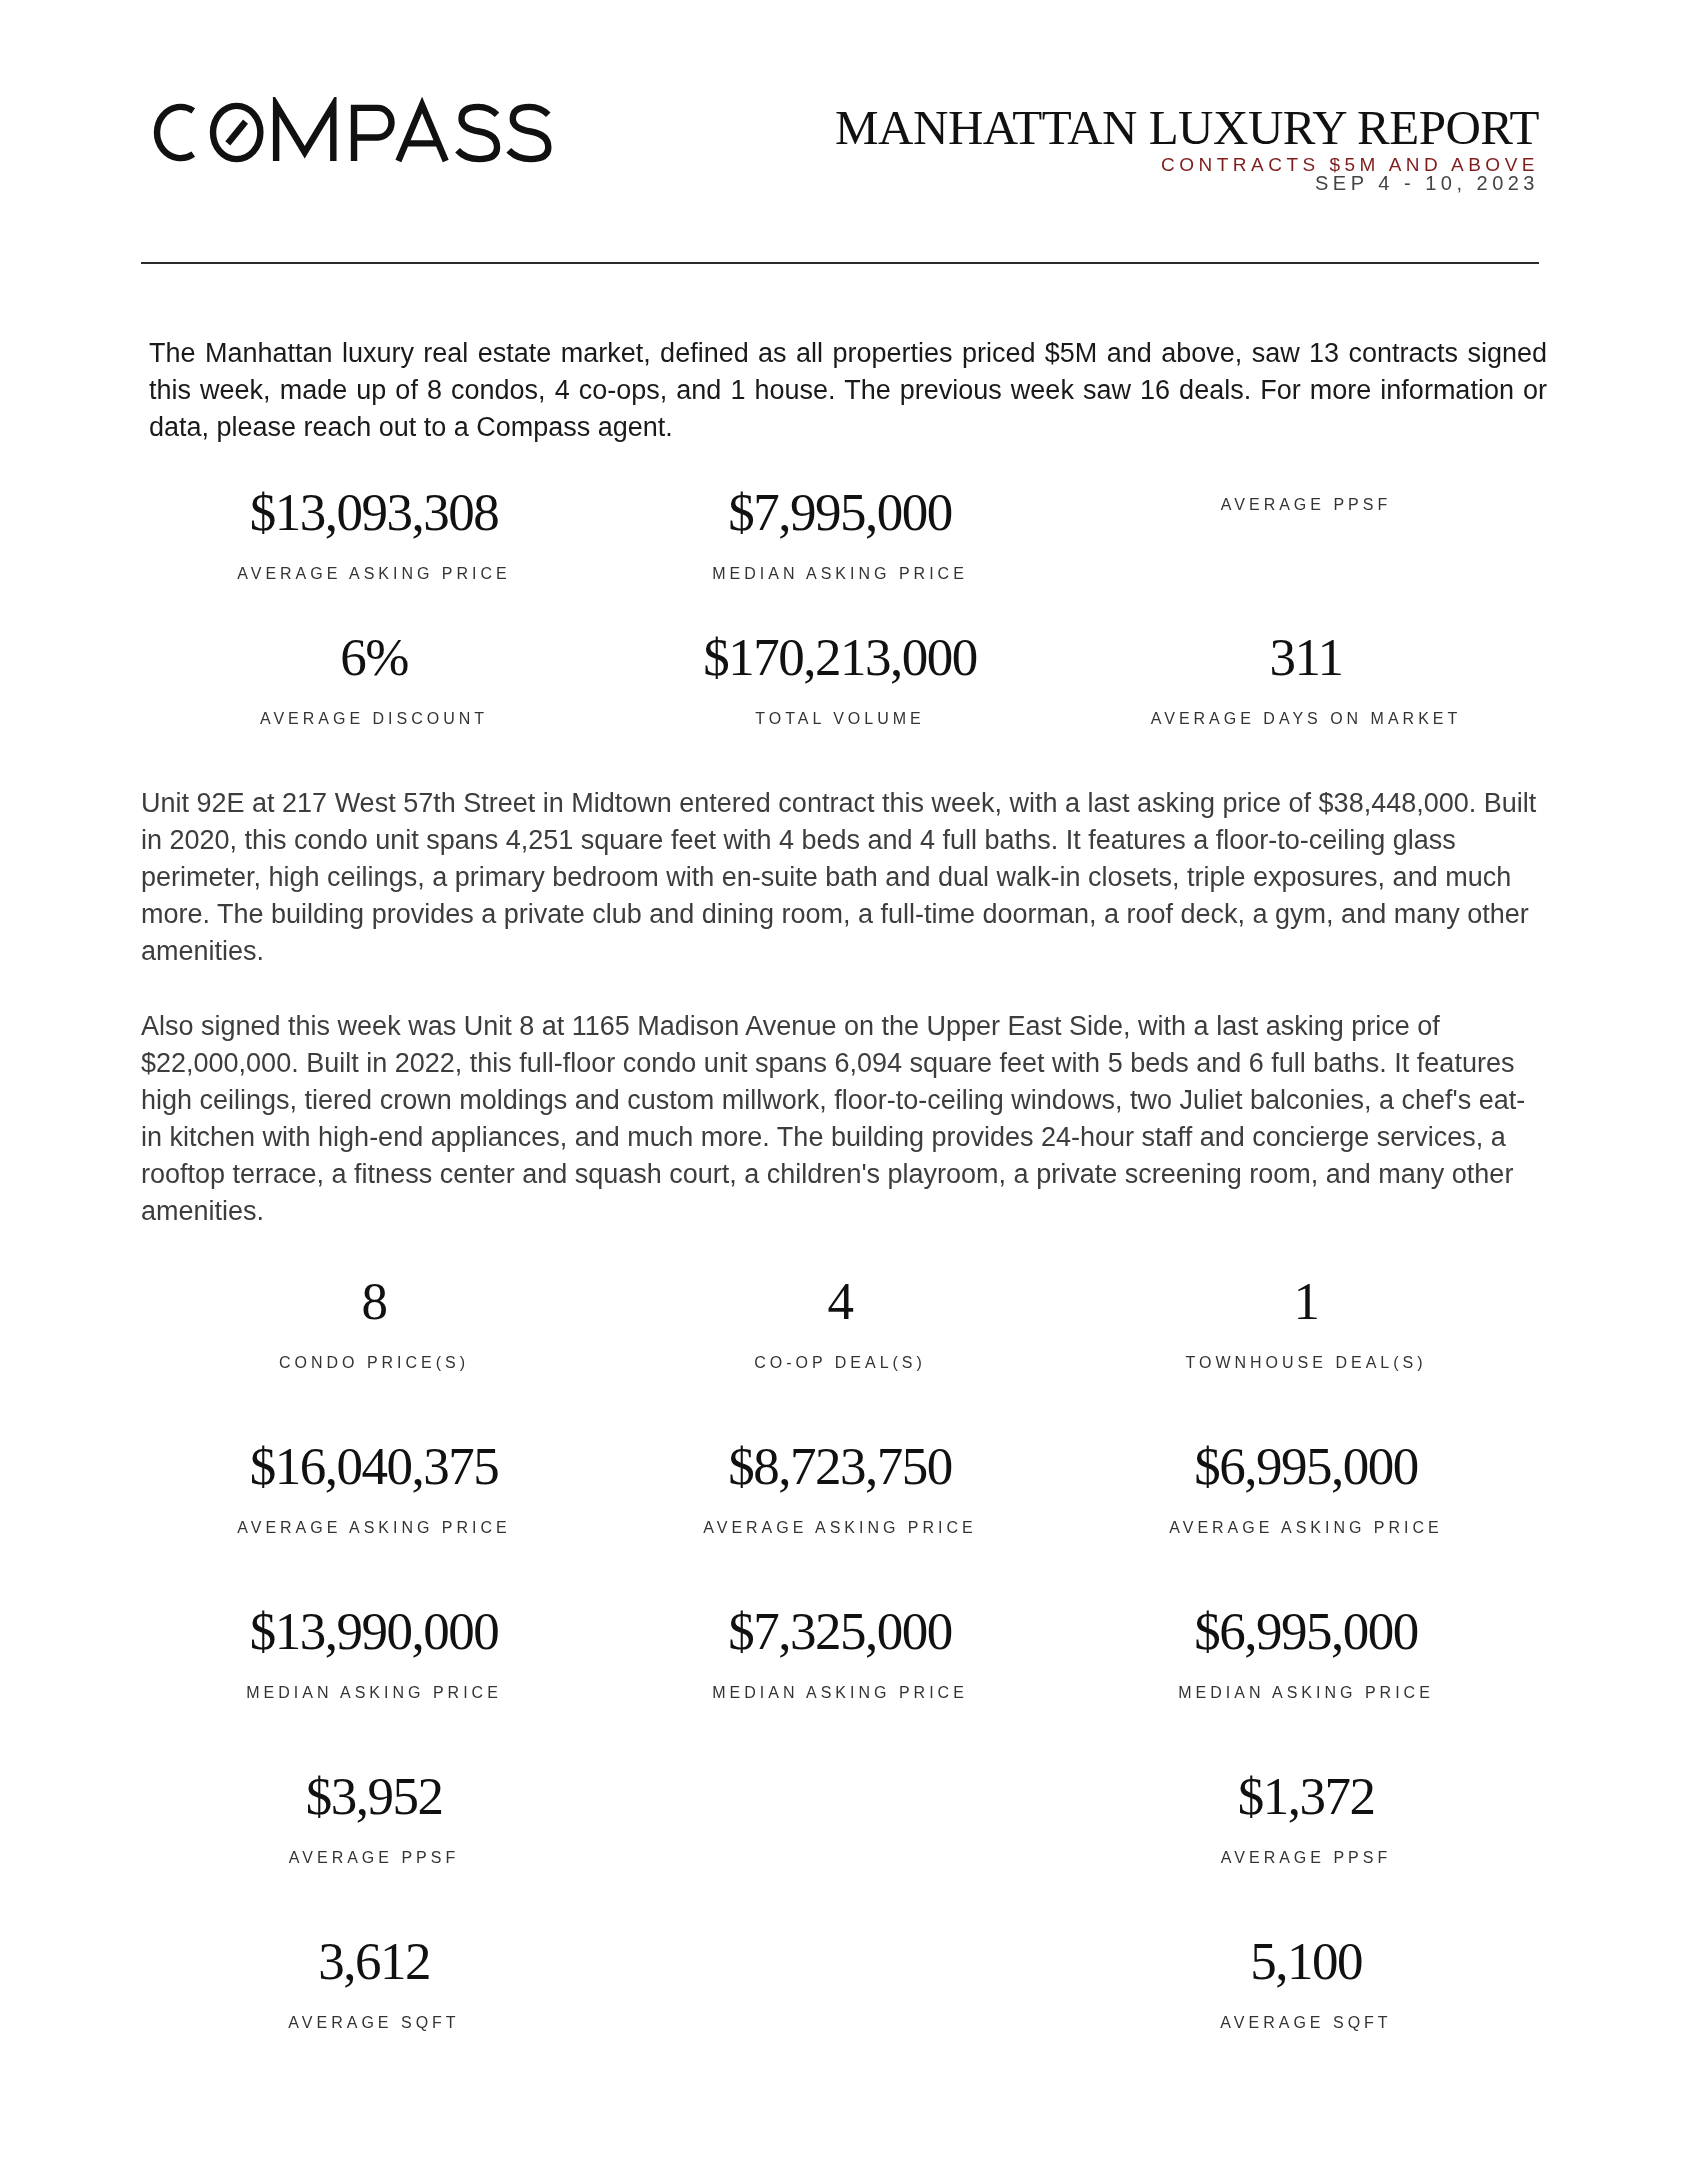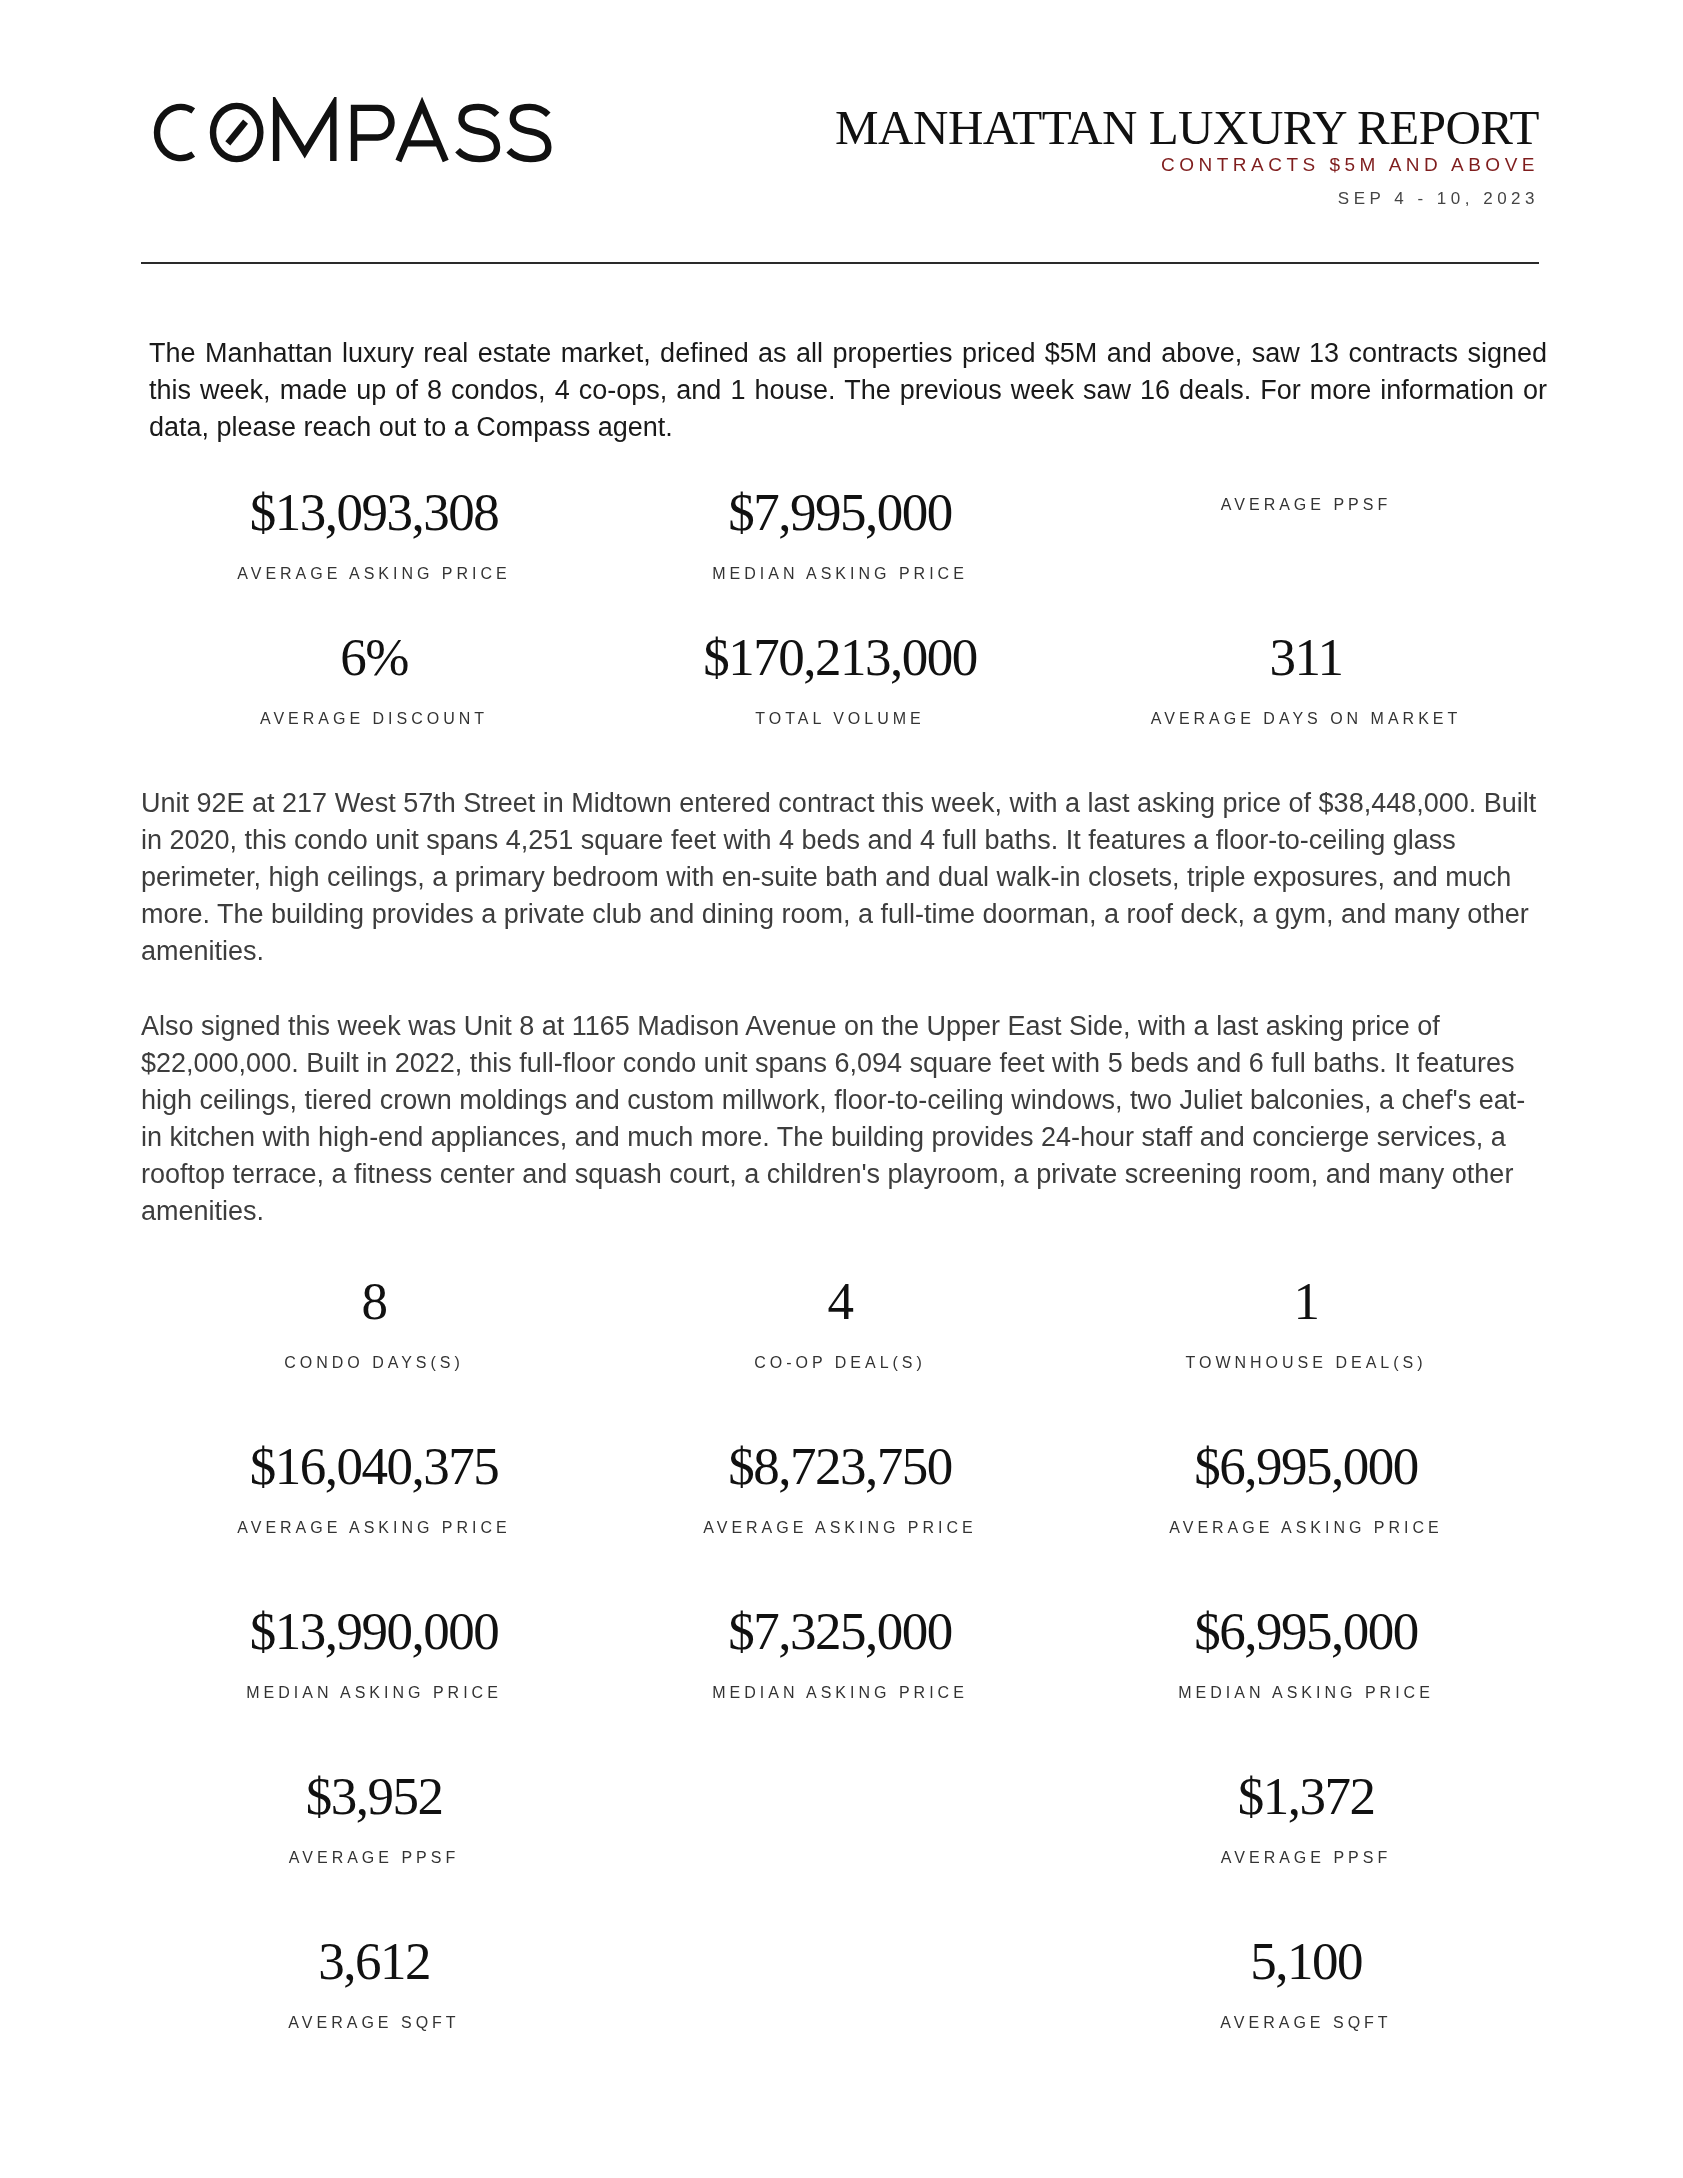--- a/index.html
+++ b/index.html
@@ -3,21 +3,21 @@
 <meta charset="utf-8">
 <style>
   html, body { margin: 0; padding: 0; background: #ffffff; }
   body { width: 1683px; height: 2178px; position: relative; font-family: "Liberation Sans", sans-serif; color: #1a1a1a; }
   .page { position: absolute; left: 141px; top: 0; width: 1398px; }
   .header { position: relative; height: 262px; border-bottom: 2px solid #2a2a2a; }
   .logo { position: absolute; left: 2px; top: 97px; width: 426px; height: 71px; }
   .logo svg { width: 100%; height: 100%; display: block; }
   .title { position: absolute; right: 0; top: 99px; font-family: "Liberation Serif", serif; font-size: 49px; letter-spacing: -0.5px; color: #111; white-space: nowrap; }
   .subtitle { position: absolute; right: 0; top: 154px; font-size: 19px; letter-spacing: 4.5px; color: #7f1d1d; white-space: nowrap; }
-  .date { position: absolute; right: 0; top: 189px; font-size: 17px; letter-spacing: 4.5px; color: #444; white-space: nowrap; }
+  .date { position: absolute; right: 0; top: 172px; font-size: 20px; letter-spacing: 4.5px; color: #444; white-space: nowrap; }
 
   .intro { position: absolute; top: 327px; left: 0; width: 1398px; font-size: 27px; line-height: 37px; text-align: justify; color: #1a1a1a; }
 
   .stat-grid { position: absolute; left: 0; width: 1398px; display: grid; grid-template-columns: 1fr 1fr 1fr; }
   .stat { text-align: center; }
   .stat-value { font-family: "Liberation Serif", serif; font-size: 53px; color: #111; height: 69px; line-height: 69px; letter-spacing: -1.5px; }
   .stat-label { font-size: 16px; letter-spacing: 4px; color: #333; margin-top: 18px; height: 28px; }
 
   .para { position: absolute; left: 0; width: 1398px; font-size: 27px; line-height: 37px; color: #3d3d3d; }
 </style>
@@ -81,21 +81,21 @@
     </div>
   </div>
 
   <p class="para" style="top:785px; margin:0;">Unit 92E at 217 West 57th Street in Midtown entered contract this week, with a last asking price of $38,448,000. Built in 2020, this condo unit spans 4,251 square feet with 4 beds and 4 full baths. It features a floor-to-ceiling glass perimeter, high ceilings, a primary bedroom with en-suite bath and dual walk-in closets, triple exposures, and much more. The building provides a private club and dining room, a full-time doorman, a roof deck, a gym, and many other amenities.</p>
   <p class="para" style="top:1008px; margin:0;">Also signed this week was Unit 8 at 1165 Madison Avenue on the Upper East Side, with a last asking price of $22,000,000. Built in 2022, this full-floor condo unit spans 6,094 square feet with 5 beds and 6 full baths. It features high ceilings, tiered crown moldings and custom millwork, floor-to-ceiling windows, two Juliet balconies, a chef's eat-in kitchen with high-end appliances, and much more. The building provides 24-hour staff and concierge services, a rooftop terrace, a fitness center and squash court, a children's playroom, a private screening room, and many other amenities.</p>
 
   <div class="stat-grid" style="top:1267px; row-gap:50px;">
 
     <div class="stat">
       <div class="stat-value">8</div>
-      <div class="stat-label">CONDO DAYS(S)</div>
+      <div class="stat-label">CONDO PRICE(S)</div>
     </div>
     <div class="stat">
       <div class="stat-value">4</div>
       <div class="stat-label">CO-OP DEAL(S)</div>
     </div>
     <div class="stat">
       <div class="stat-value">1</div>
       <div class="stat-label">TOWNHOUSE DEAL(S)</div>
     </div>
 

